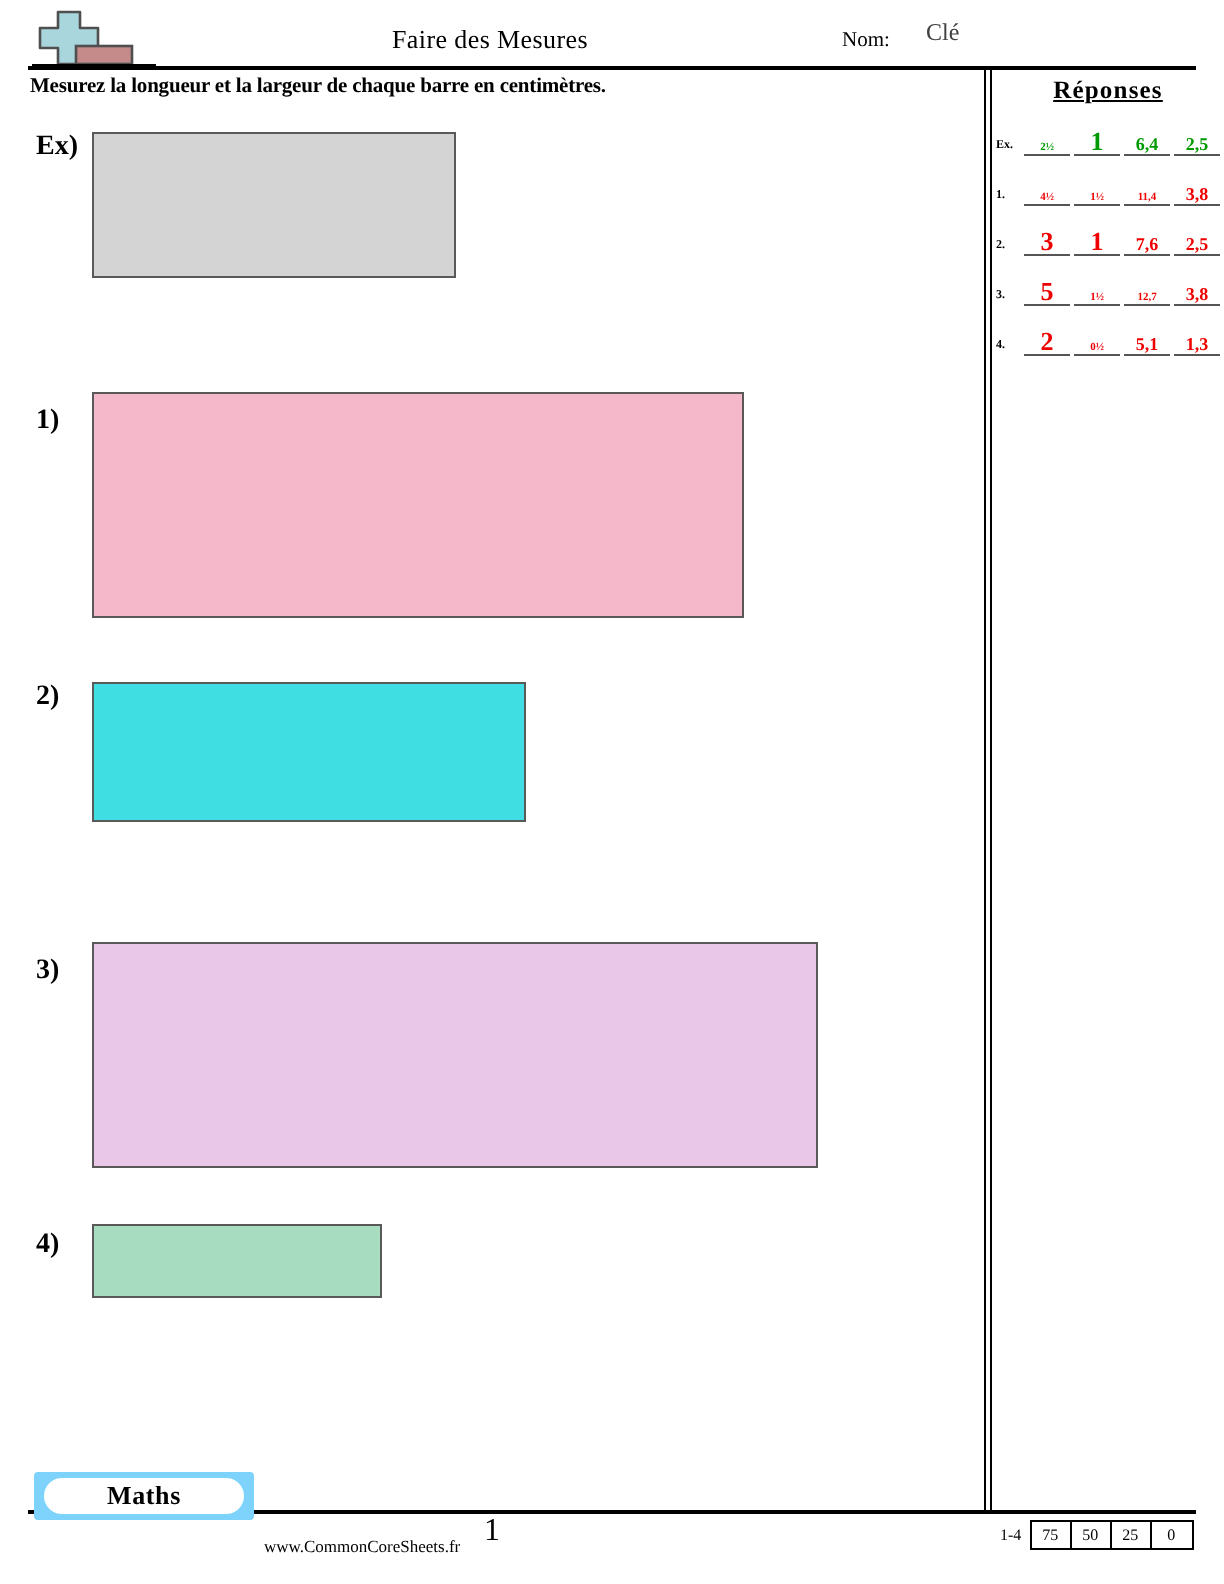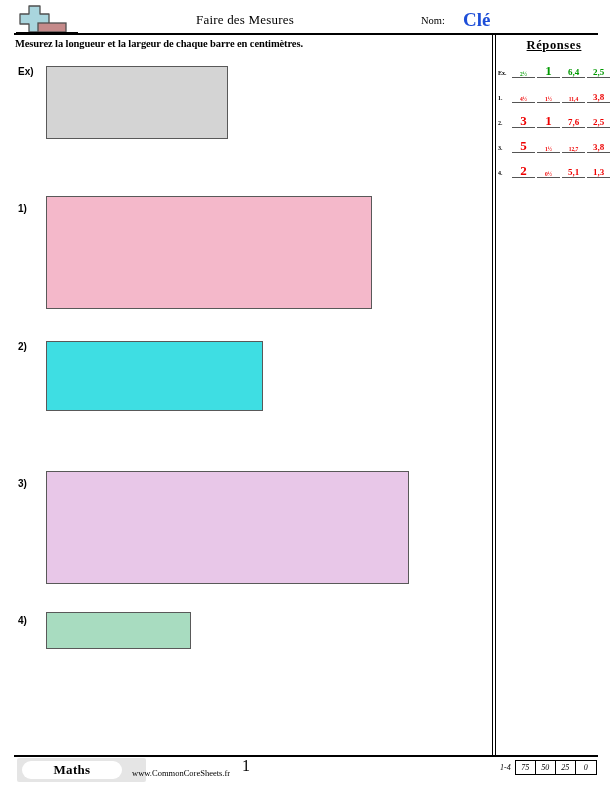--- a/index.html
+++ b/index.html
@@ -41,23 +41,23 @@
   }
   .nom-label {
     position: absolute;
     left: 421px; top: 15px;
     font-size: 10.5px;
     font-family: "Liberation Serif", serif;
   }
   .nom-value {
     position: absolute;
     left: 463px; top: 9px;
-    font-size: 19px;
-    font-weight: bold;
-    color: #1d4ed8;
+    font-size: 12px;
+    font-weight: normal;
+    color: #404040;
     font-family: "Liberation Serif", serif;
   }
   .header-rule {
     position: absolute;
     left: 14px; top: 33px;
     width: 584px;
     height: 2px;
     background: #000000;
   }
 
@@ -145,42 +145,42 @@
     width: 492px;
     height: 680px;
   }
   .problem {
     position: absolute;
     left: 0;
   }
   .problem .num {
     position: absolute;
     left: 18px;
-    font-size: 10px;
-    font-weight: bold;
-    font-family: Liberation Sans, sans-serif;
+    font-size: 14px;
+    font-weight: bold;
+    font-family: Liberation Serif, serif;
   }
   .bar {
     position: absolute;
     border: 1.2px solid #595959;
     box-sizing: border-box;
   }
 
   
   .footer-rule {
     position: absolute;
     left: 14px; top: 755px;
     width: 584px; height: 2px;
     background: #000000;
   }
   .maths-badge {
     position: absolute;
-    left: 17px; top: 758px;
-    width: 129px; height: 24px;
-    background: #e5e5e5;
+    left: 17px; top: 736px;
+    width: 110px; height: 24px;
+    background: #7dd3fc;
     border-radius: 2px;
   }
   .maths-badge .pill {
     position: absolute;
     left: 5px; top: 3px;
     width: 100px; height: 18px;
     background: #ffffff;
     border-radius: 10px;
     text-align: center;
     font-size: 13px;
@@ -201,21 +201,20 @@
     width: 492px;
     text-align: center;
     font-size: 16px;
     font-family: "Liberation Serif", serif;
   }
   .score-wrap {
     position: absolute;
     left: 500px; top: 760px;
     display: flex;
     align-items: center;
-    font-style: italic;
   }
   .score-range {
     font-size: 8px;
     font-family: "Liberation Serif", serif;
     margin-right: 4px;
   }
   .score-table {
     display: flex;
     border: 1px solid #000000;
   }

